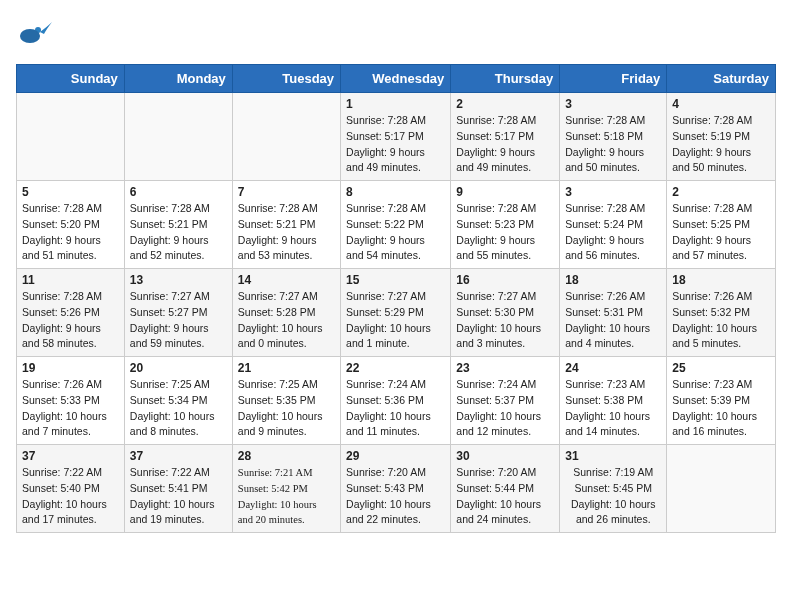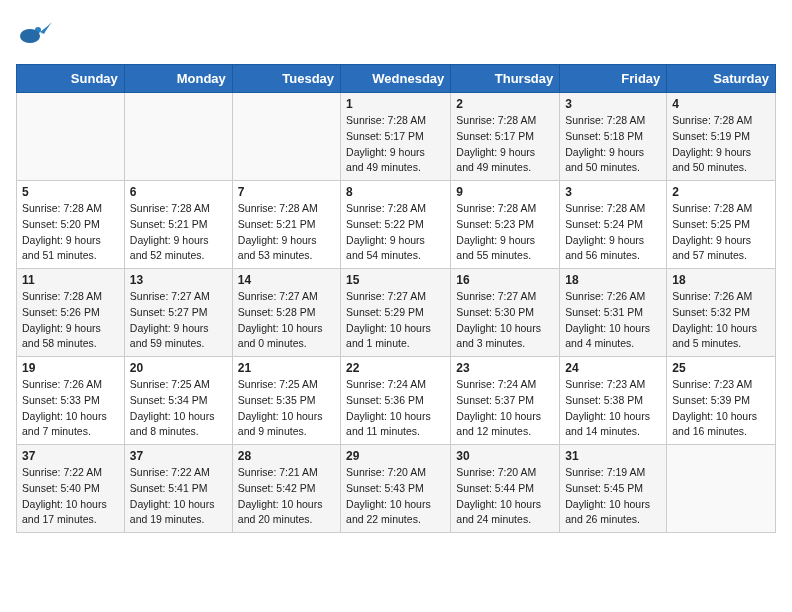--- a/index.html
+++ b/index.html
@@ -308,42 +308,42 @@
         </td>
         <td>
           <span class="day-num">37</span>
           <div class="day-info" style="white-space: pre-line;">Sunrise: 7:22 AM
 Sunset: 5:41 PM
 Daylight: 10 hours
 and 19 minutes.</div>
         </td>
         <td>
           <span class="day-num">28</span>
-          <div class="day-info" style="white-space: pre-line;">Sunrise: 7:21 AM
+          <div class="day-info" style="white-space: pre-line; font-family: Liberation Serif, serif;">Sunrise: 7:21 AM
 Sunset: 5:42 PM
 Daylight: 10 hours
 and 20 minutes.</div>
         </td>
         <td>
           <span class="day-num">29</span>
           <div class="day-info" style="white-space: pre-line;">Sunrise: 7:20 AM
 Sunset: 5:43 PM
 Daylight: 10 hours
 and 22 minutes.</div>
         </td>
         <td>
           <span class="day-num">30</span>
           <div class="day-info" style="white-space: pre-line;">Sunrise: 7:20 AM
 Sunset: 5:44 PM
 Daylight: 10 hours
 and 24 minutes.</div>
         </td>
         <td>
           <span class="day-num">31</span>
-          <div class="day-info" style="white-space: pre-line;">Sunrise: 7:19 AM
+          <div class="day-info" style="white-space: pre-line; text-align: center;">Sunrise: 7:19 AM
 Sunset: 5:45 PM
 Daylight: 10 hours
 and 26 minutes.</div>
         </td>
         <td class="empty-cell"></td>
       </tr>
     </tbody>
 </table>
 
 </body></html>

